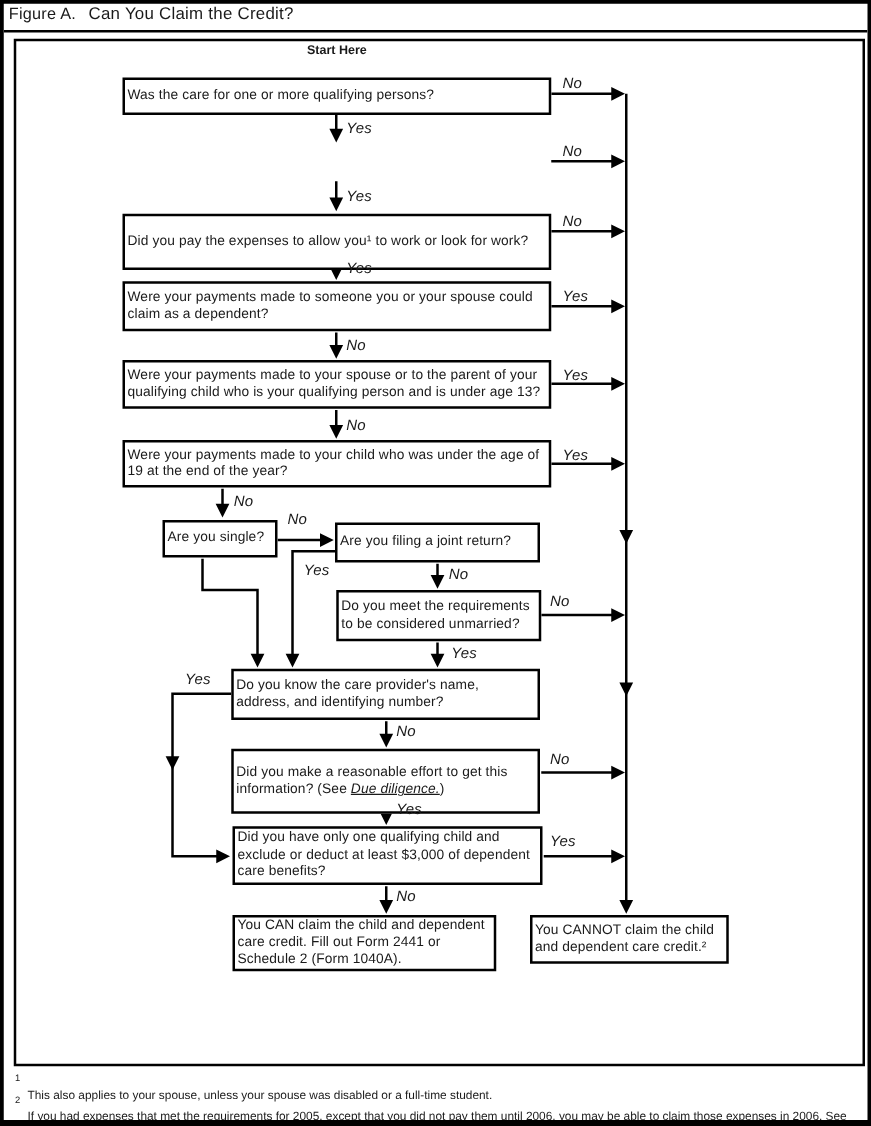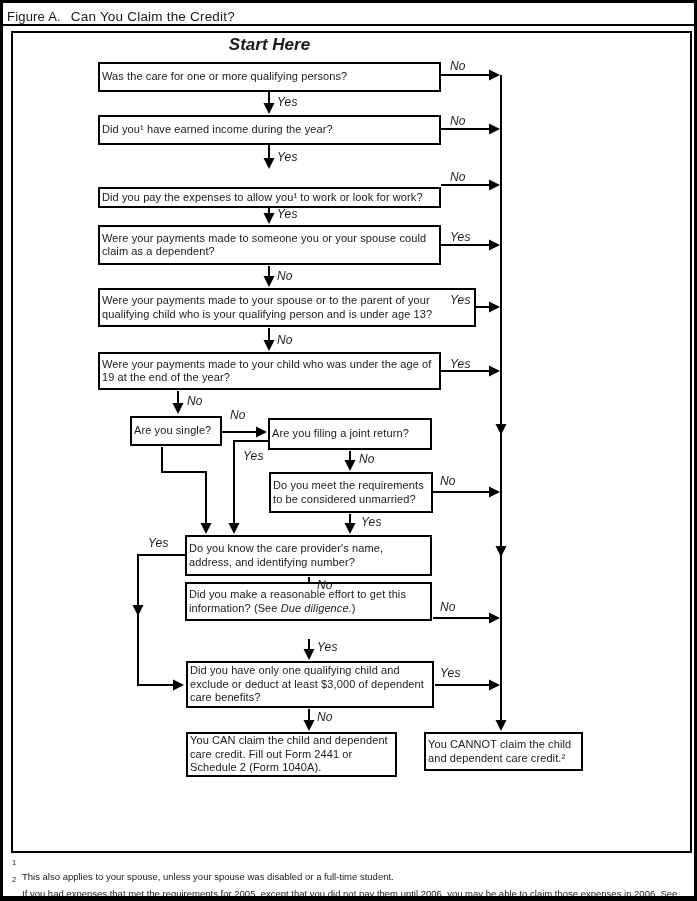--- a/index.html
+++ b/index.html
@@ -6,41 +6,41 @@
   #page{
     position:relative;width:697px;height:901px;background:#fff;
     box-sizing:border-box;
     border:3px solid #000;border-bottom-width:5px;
     font-family:"Liberation Sans", sans-serif;color:#1a1a1a;
     overflow:hidden;
   }
   #titlebar{
     position:absolute;left:0;top:0;width:100%;height:23px;
     border-bottom:2px solid #000;box-sizing:border-box;
-    display:flex;align-items:flex-end;padding-left:4px;
+    display:flex;align-items:flex-start;padding-left:4px;
   }
   #titlebar .fig{font-size:13px;letter-spacing:.2px;}
   #titlebar .head{font-size:13.5px;font-weight:normal;margin-left:10px;letter-spacing:.2px;}
   #frame{
     position:absolute;left:8px;top:28px;width:681px;height:822px;
     box-sizing:border-box;border:2px solid #000;background:#fff;
   }
   #start-here{
     position:absolute;left:95px;top:32px;width:343px;text-align:center;
-    font-size:17px;font-weight:bold;font-style:italic;z-index:3;
+    font-size:10px;font-weight:bold;z-index:3;
   }
   svg.connectors{position:absolute;left:0;top:0;z-index:1;pointer-events:none;}
   .qbox{
     position:absolute;box-sizing:border-box;border:2px solid #000;background:#fff;
     display:flex;align-items:center;padding:0 6px 0 2px;z-index:2;
     font-size:11px;line-height:13.5px;letter-spacing:.1px;
   }
   .qbox .txt{white-space:pre-line;}
   .qbox.nowrap .txt{white-space:nowrap;}
-  .it{font-style:italic;}
+  .it{font-style:italic;text-decoration:underline;}
   .branch{
     position:absolute;font-size:12px;font-style:italic;z-index:3;
     letter-spacing:.2px;
   }
   .footnote{
     position:absolute;left:6px;width:685px;box-sizing:border-box;
     padding-left:13px;font-size:9.5px;line-height:11.5px;white-space:pre-line;
   }
   .fn-marker{position:absolute;left:3px;top:-2px;font-size:7.5px;}
 </style>
@@ -123,34 +123,31 @@
     <line x1="498" y1="72" x2="498" y2="719"></line>
     <polygon stroke="none" points="492.5,421 503.5,421 498,432"></polygon>
     <polygon stroke="none" points="492.5,543 503.5,543 498,554"></polygon>
     <polygon stroke="none" points="492.5,717 503.5,717 498,728"></polygon>
   </svg>
 
   <div class="qbox nowrap" style="left:95px;top:59px;width:343px;height:30px">
     <span class="txt">Was the care for one or more qualifying persons?</span>
     </div>
 
-  <div class="qbox nowrap" style="left:95px;top:112px;width:343px;height:30px">
-    <span class="txt">Did you¹ have earned income during the year?</span>
-    </div>
-
-  <div class="qbox nowrap" style="left:95px;top:184px;width:343px;height:21px">
+
+  <div class="qbox nowrap" style="left:95px;top:168px;width:343px;height:45px">
     <span class="txt">Did you pay the expenses to allow you¹ to work or look for work?</span>
     </div>
 
   <div class="qbox" style="left:95px;top:222px;width:343px;height:40px">
     <span class="txt">Were your payments made to someone you or your spouse could
 claim as a dependent?</span>
     </div>
 
-  <div class="qbox" style="left:95px;top:285px;width:378px;height:39px">
+  <div class="qbox" style="left:95px;top:285px;width:343px;height:39px">
     <span class="txt">Were your payments made to your spouse or to the parent of your
 qualifying child who is your qualifying person and is under age 13?</span>
     </div>
 
   <div class="qbox" style="left:95px;top:349px;width:343px;height:38px">
     <span class="txt">Were your payments made to your child who was under the age of
 19 at the end of the year?</span>
     </div>
 
   <div class="qbox nowrap" style="left:265px;top:415px;width:164px;height:32px">
@@ -164,21 +161,21 @@
   <div class="qbox" style="left:182px;top:532px;width:247px;height:41px">
     <span class="txt">Do you know the care provider's name,
 address, and identifying number?</span>
     </div>
 
   <div class="qbox" style="left:266px;top:469px;width:164px;height:41px">
     <span class="txt">Do you meet the requirements
 to be considered unmarried?</span>
     </div>
 
-  <div class="qbox" style="left:182px;top:579px;width:247px;height:39px">
+  <div class="qbox" style="left:182px;top:596px;width:247px;height:52px">
     <span class="txt"><span>Did you make a reasonable effort to get this
 information? (See </span><span class="it">Due diligence.</span><span>)</span></span>
     </div>
 
   <div class="qbox" style="left:183px;top:658px;width:248px;height:47px">
     <span class="txt">Did you have only one qualifying child and
 exclude or deduct at least $3,000 of dependent
 care benefits?</span>
     </div>
 

